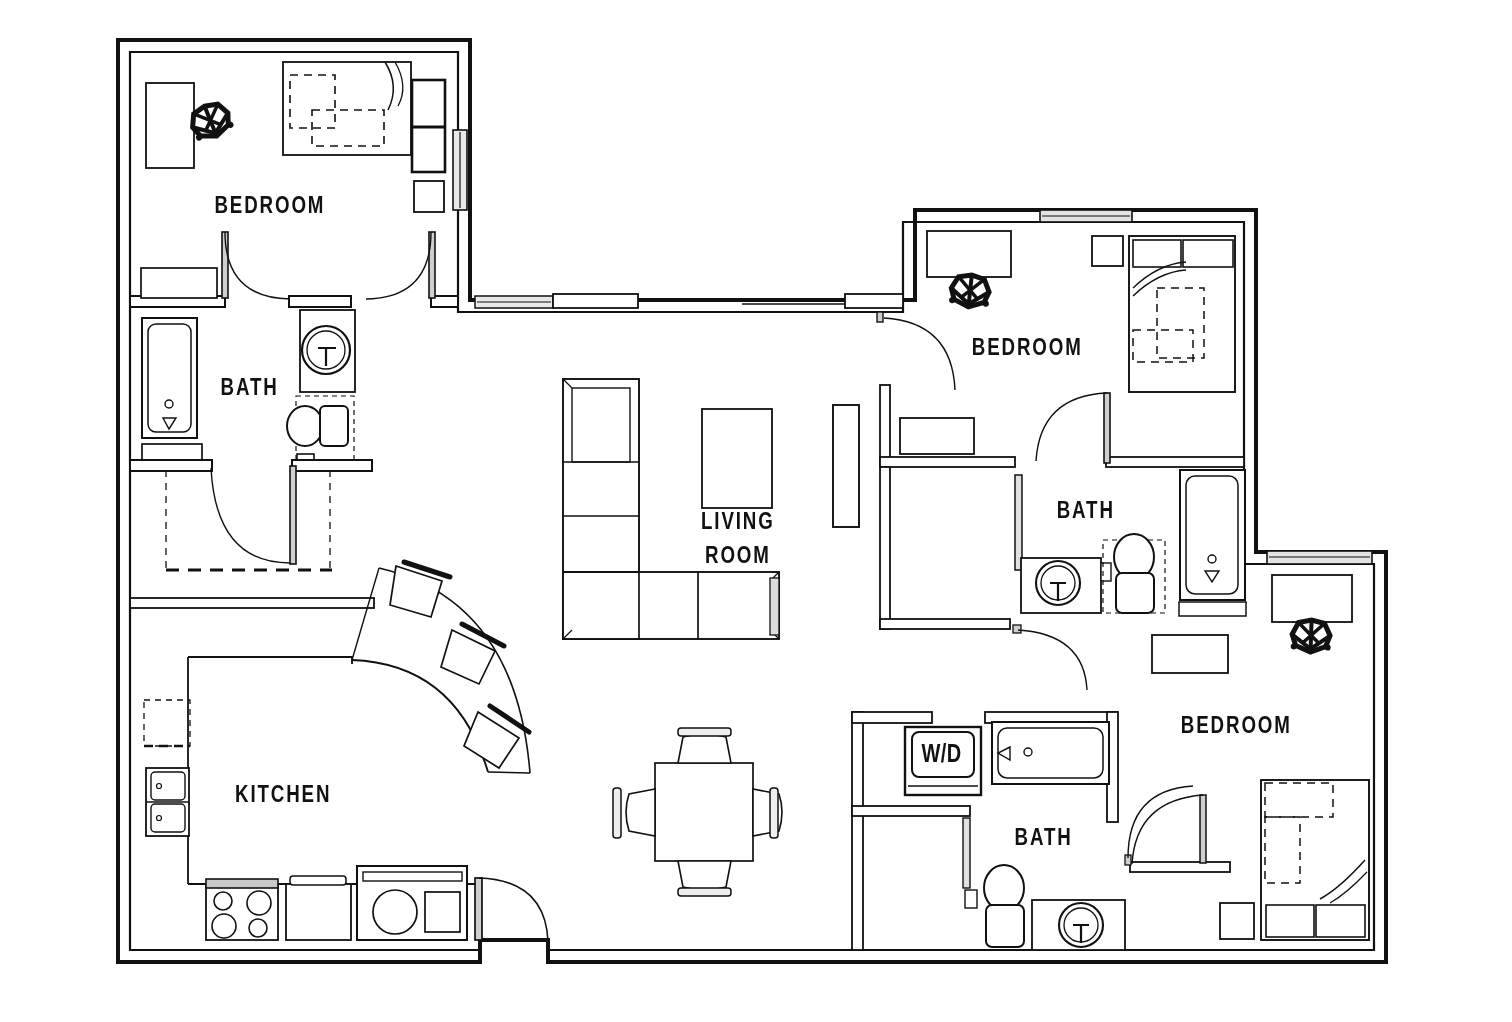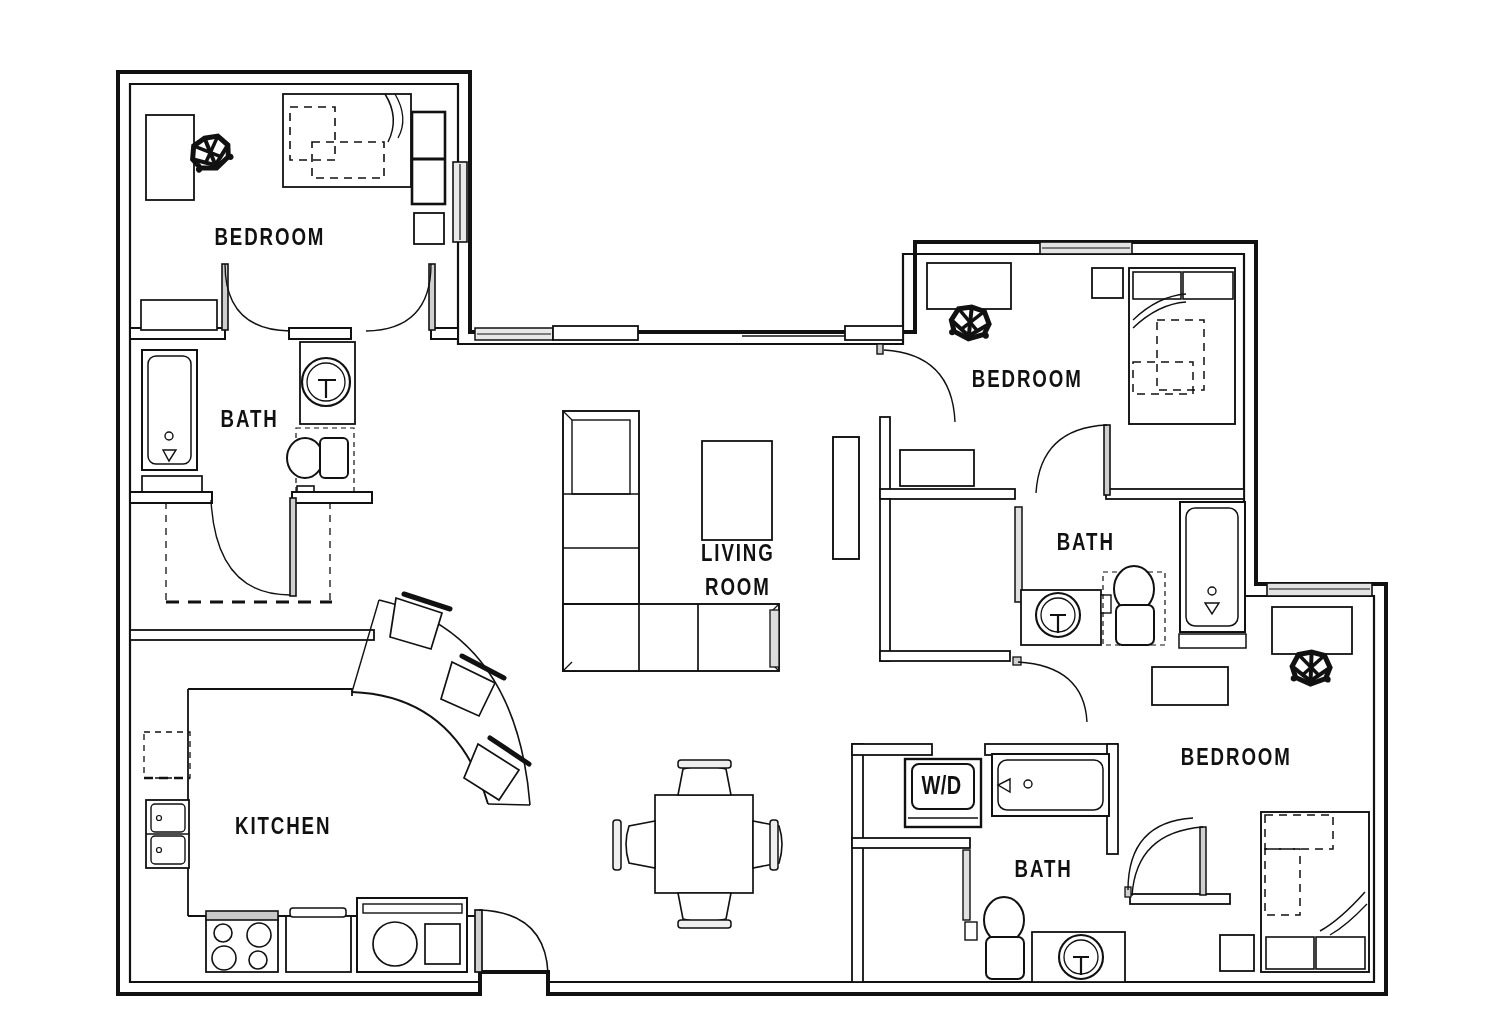--- a/index.html
+++ b/index.html
@@ -1,17 +1,17 @@
 <!DOCTYPE html>
 <html><head>
 <meta charset="utf-8">
 <style>
   html,body{margin:0;padding:0;background:#ffffff;}
   body{width:1512px;height:1022px;overflow:hidden;font-family:"Liberation Sans",sans-serif;}
-  #plan-wrap{position:relative;width:1512px;height:836px;background:#ffffff;margin-top:32px;}
+  #plan-wrap{position:relative;width:1512px;height:836px;background:#ffffff;}
   svg#floorplan{display:block;width:1512px;height:1022px;}
   .rm-label{
     font-family:"Liberation Sans",sans-serif;
     font-weight:bold;
     font-size:24px;
     letter-spacing:2.4px;
     fill:#111111;
     text-anchor:middle;
     dominant-baseline:middle;
     transform:scaleX(0.78);

